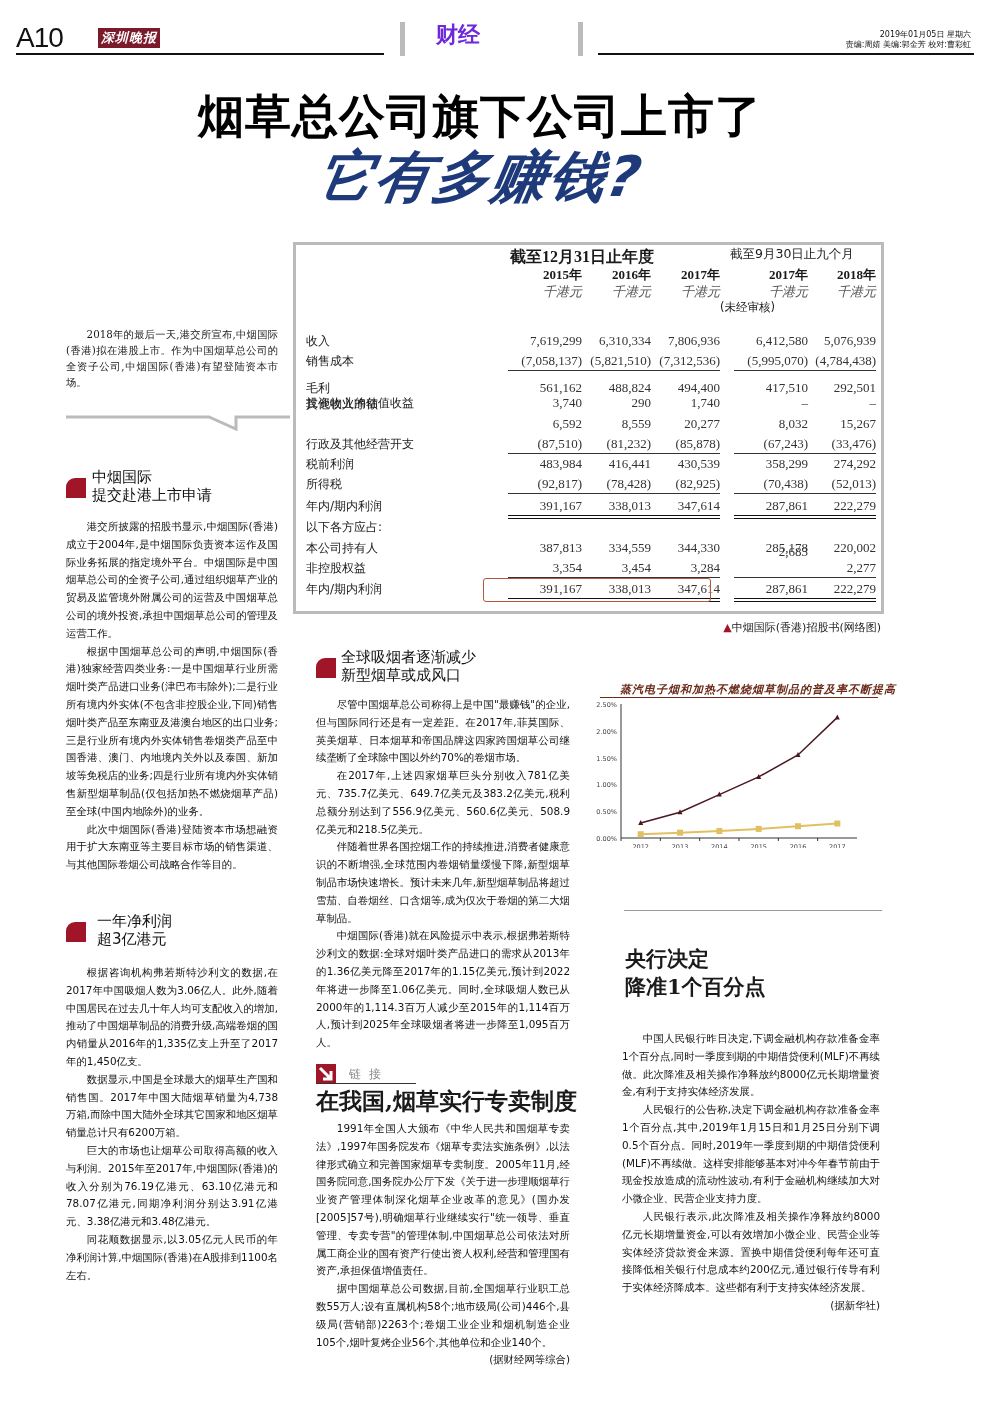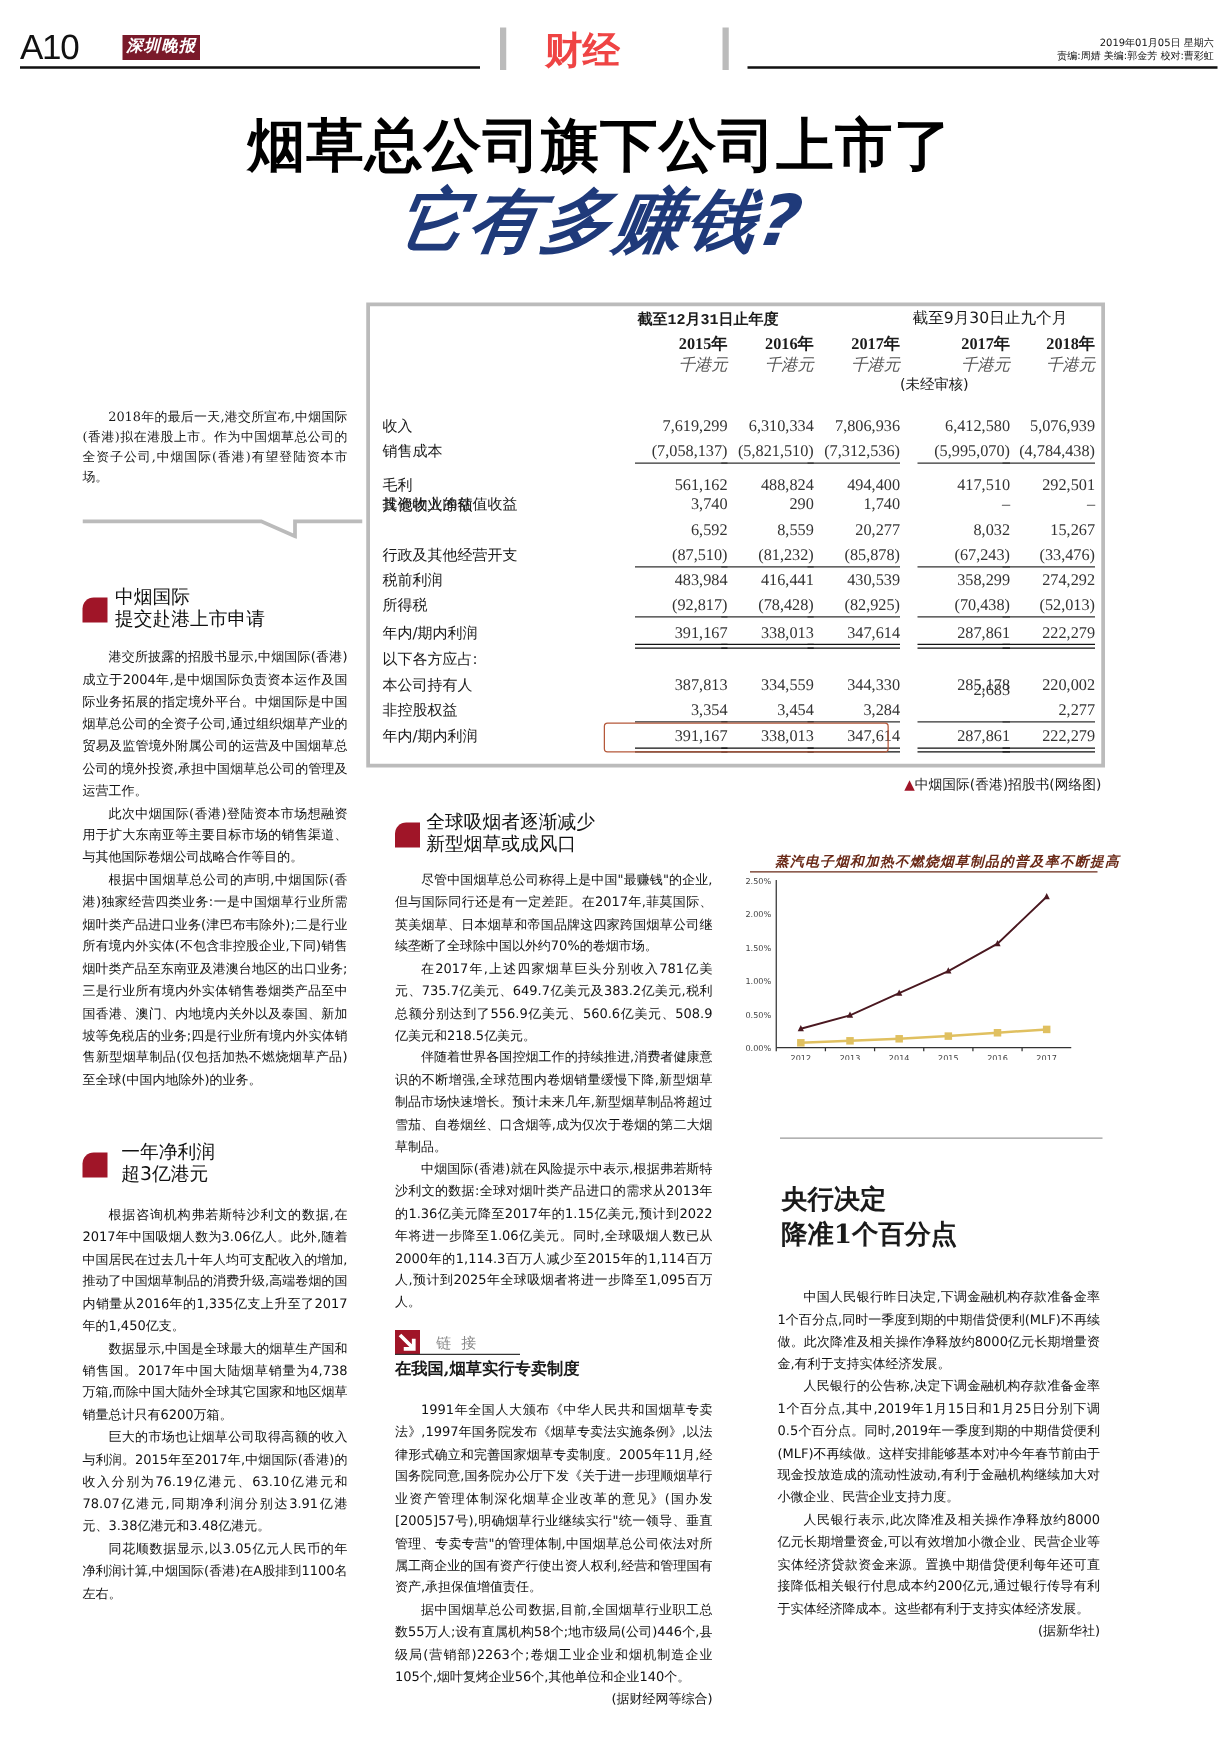--- a/index.html
+++ b/index.html
@@ -5,21 +5,21 @@
   * { box-sizing: border-box; margin: 0; padding: 0; }
   html, body { width: 985px; height: 1409px; background: #fff; overflow: hidden; }
   body { position: relative; font-family: "DejaVu Sans", sans-serif; color: #1a1a1a; }
   .abs { position: absolute; }
 
   
   .hdr-num { left: 16px; top: 22px; font-family: "Liberation Sans", sans-serif; font-size: 28px; color: #111; letter-spacing: -1px; }
   .hdr-logo { left: 98px; top: 28px; width: 62px; height: 20px; background: #7a1a2a; color: #fff; font-family: "DejaVu Serif", serif; font-style: italic; font-weight: bold; font-size: 13px; line-height: 20px; text-align: center; letter-spacing: 1px; }
   .hdr-line-l { left: 16px; top: 53px; width: 368px; height: 2px; background: #111; }
   .hdr-sep1 { left: 400px; top: 22px; width: 5px; height: 34px; background: #bbb; }
-  .hdr-section { left: 436px; top: 20px; font-family: "DejaVu Serif", serif; font-size: 30px; font-weight: bold; color: #ef4444; }
+  .hdr-section { left: 436px; top: 20px; font-family: "DejaVu Serif", serif; font-size: 22px; font-weight: bold; color: #6d28d9; }
   .hdr-sep2 { left: 578px; top: 22px; width: 5px; height: 34px; background: #bbb; }
   .hdr-line-r { left: 598px; top: 53px; width: 376px; height: 2px; background: #111; }
   .hdr-date { right: 14px; top: 30px; font-size: 8px; text-align: right; line-height: 10px; color: #111; }
 
   
   .hl1 { left: 180px; top: 86px; width: 600px; text-align: center; font-size: 46px; font-weight: bold; color: #000; letter-spacing: 1px; }
   .hl2 { left: 180px; top: 140px; width: 600px; text-align: center; font-size: 56px; font-weight: bold; font-style: italic; color: #1f3a7a; letter-spacing: 2px; transform: skewX(-10deg); }
 
   
   .intro { left: 66px; top: 326px; width: 212px; font-size: 10.3px; line-height: 16px; font-family: "DejaVu Serif", serif; text-indent: 2em; text-align: justify; }
@@ -27,21 +27,21 @@
 
   
   .subhead { font-size: 15px; line-height: 18px; color: #111; }
   .subhead-mark { width: 20px; height: 20px; background: #a01528; border-top-left-radius: 9px; }
 
   .body { font-size: 10.4px; line-height: 17.8px; text-align: justify; color: #111; }
   .body p { text-indent: 2em; }
 
   
   .tbl-box { left: 293px; top: 242px; width: 591px; height: 372px; border: 3px solid #bbb; border-top: 3px solid #bbb; background: #fff; }
-  .tbl-hdr-a { left: 510px; top: 247px; font-size: 12px; font-weight: bold; font-family: Liberation Mono, monospace; }
+  .tbl-hdr-a { left: 510px; top: 247px; font-size: 16px; font-weight: bold; font-family: Liberation Serif, serif; }
   .tbl-hdr-b { left: 730px; top: 246px; font-size: 12.5px; }
   .col-year { font-family: "Liberation Serif", serif; font-weight: bold; font-size: 13px; text-align: right; width: 80px; }
   .col-unit { font-family: "Liberation Serif", serif; font-style: italic; font-size: 13px; color: #555; text-align: right; width: 80px; }
   .unaudited { left: 720px; top: 300px; font-size: 11.5px; }
   .row-label { left: 306px; font-size: 12px; }
   .cell { font-family: "Liberation Serif", serif; font-size: 13px; text-align: right; width: 90px; color: #333; }
   .uline { height: 1px; background: #333; width: 74px; }
   .dline { height: 4px; border-top: 1.5px solid #111; border-bottom: 1.5px solid #111; width: 74px; }
   .hl-box { left: 483px; top: 578px; width: 228px; height: 24px; border: 1.5px solid #b5583a; border-radius: 3px; }
   .caption { right: 104px; top: 620px; font-size: 11px; }
@@ -50,21 +50,21 @@
   
   .chart-title { left: 620px; top: 682px; font-size: 11px; color: #6a2a18; font-weight: bold; font-style: italic; letter-spacing: 1px; }
   .chart-title-line { left: 600px; top: 697px; width: 278px; height: 1px; background: #6a2a18; }
 
   .chart-bottom-line { left: 624px; top: 910px; width: 258px; height: 1px; background: #999; }
 
   .pboc-title { left: 625px; top: 945px; font-family: "DejaVu Serif", serif; font-weight: bold; font-size: 21px; line-height: 28px; }
   .source { text-align: right; font-size: 10.4px; }
 
   .link-tag { font-size: 12px; color: #888; letter-spacing: 8px; }
-  .link-title { font-family: "DejaVu Serif", serif; font-weight: bold; font-size: 13px; }
+  .link-title { font-family: "DejaVu Serif", serif; font-weight: bold; font-size: 23px; }
 </style>
 </head>
 <body>
 
 <div class="abs hdr-num">A10</div>
 <div class="abs hdr-logo">深圳晚报</div>
 <div class="abs hdr-line-l"></div>
 <div class="abs hdr-sep1"></div>
 <div class="abs hdr-section">财经</div>
 <div class="abs hdr-sep2"></div>
@@ -82,22 +82,22 @@
   <polyline points="0,2 143,2 170,14 170,2 224,2" fill="none" stroke="#bbb" stroke-width="3"></polyline>
 </svg>
 
 <div class="abs subhead-mark" style="left:66px;top:478px;"></div>
 <div class="abs subhead" style="left:92px;top:468px;">
   <div>中烟国际</div>
   <div>提交赴港上市申请</div>
 </div>
 <div class="abs body" style="left:66px;top:518px;width:212px;">
   <p>港交所披露的招股书显示,中烟国际(香港)成立于2004年,是中烟国际负责资本运作及国际业务拓展的指定境外平台。中烟国际是中国烟草总公司的全资子公司,通过组织烟草产业的贸易及监管境外附属公司的运营及中国烟草总公司的境外投资,承担中国烟草总公司的管理及运营工作。</p>
+  <p>根据中国烟草总公司的声明,中烟国际(香港)独家经营四类业务:一是中国烟草行业所需烟叶类产品进口业务(津巴布韦除外);二是行业所有境内外实体(不包含非控股企业,下同)销售烟叶类产品至东南亚及港澳台地区的出口业务;三是行业所有境内外实体销售卷烟类产品至中国香港、澳门、内地境内关外以及泰国、新加坡等免税店的业务;四是行业所有境内外实体销售新型烟草制品(仅包括加热不燃烧烟草产品)至全球(中国内地除外)的业务。</p>
   <p>此次中烟国际(香港)登陆资本市场想融资用于扩大东南亚等主要目标市场的销售渠道、与其他国际卷烟公司战略合作等目的。</p>
-  <p>根据中国烟草总公司的声明,中烟国际(香港)独家经营四类业务:一是中国烟草行业所需烟叶类产品进口业务(津巴布韦除外);二是行业所有境内外实体(不包含非控股企业,下同)销售烟叶类产品至东南亚及港澳台地区的出口业务;三是行业所有境内外实体销售卷烟类产品至中国香港、澳门、内地境内关外以及泰国、新加坡等免税店的业务;四是行业所有境内外实体销售新型烟草制品(仅包括加热不燃烧烟草产品)至全球(中国内地除外)的业务。</p>
 </div>
 
 <div class="abs subhead-mark" style="left:66px;top:922px;"></div>
 <div class="abs subhead" style="left:97px;top:912px;">
   <div>一年净利润</div>
   <div>超3亿港元</div>
 </div>
 <div class="abs body" style="left:66px;top:964px;width:212px;">
   <p>根据咨询机构弗若斯特沙利文的数据,在2017年中国吸烟人数为3.06亿人。此外,随着中国居民在过去几十年人均可支配收入的增加,推动了中国烟草制品的消费升级,高端卷烟的国内销量从2016年的1,335亿支上升至了2017年的1,450亿支。</p>
   <p>数据显示,中国是全球最大的烟草生产国和销售国。2017年中国大陆烟草销量为4,738万箱,而除中国大陆外全球其它国家和地区烟草销量总计只有6200万箱。</p>

